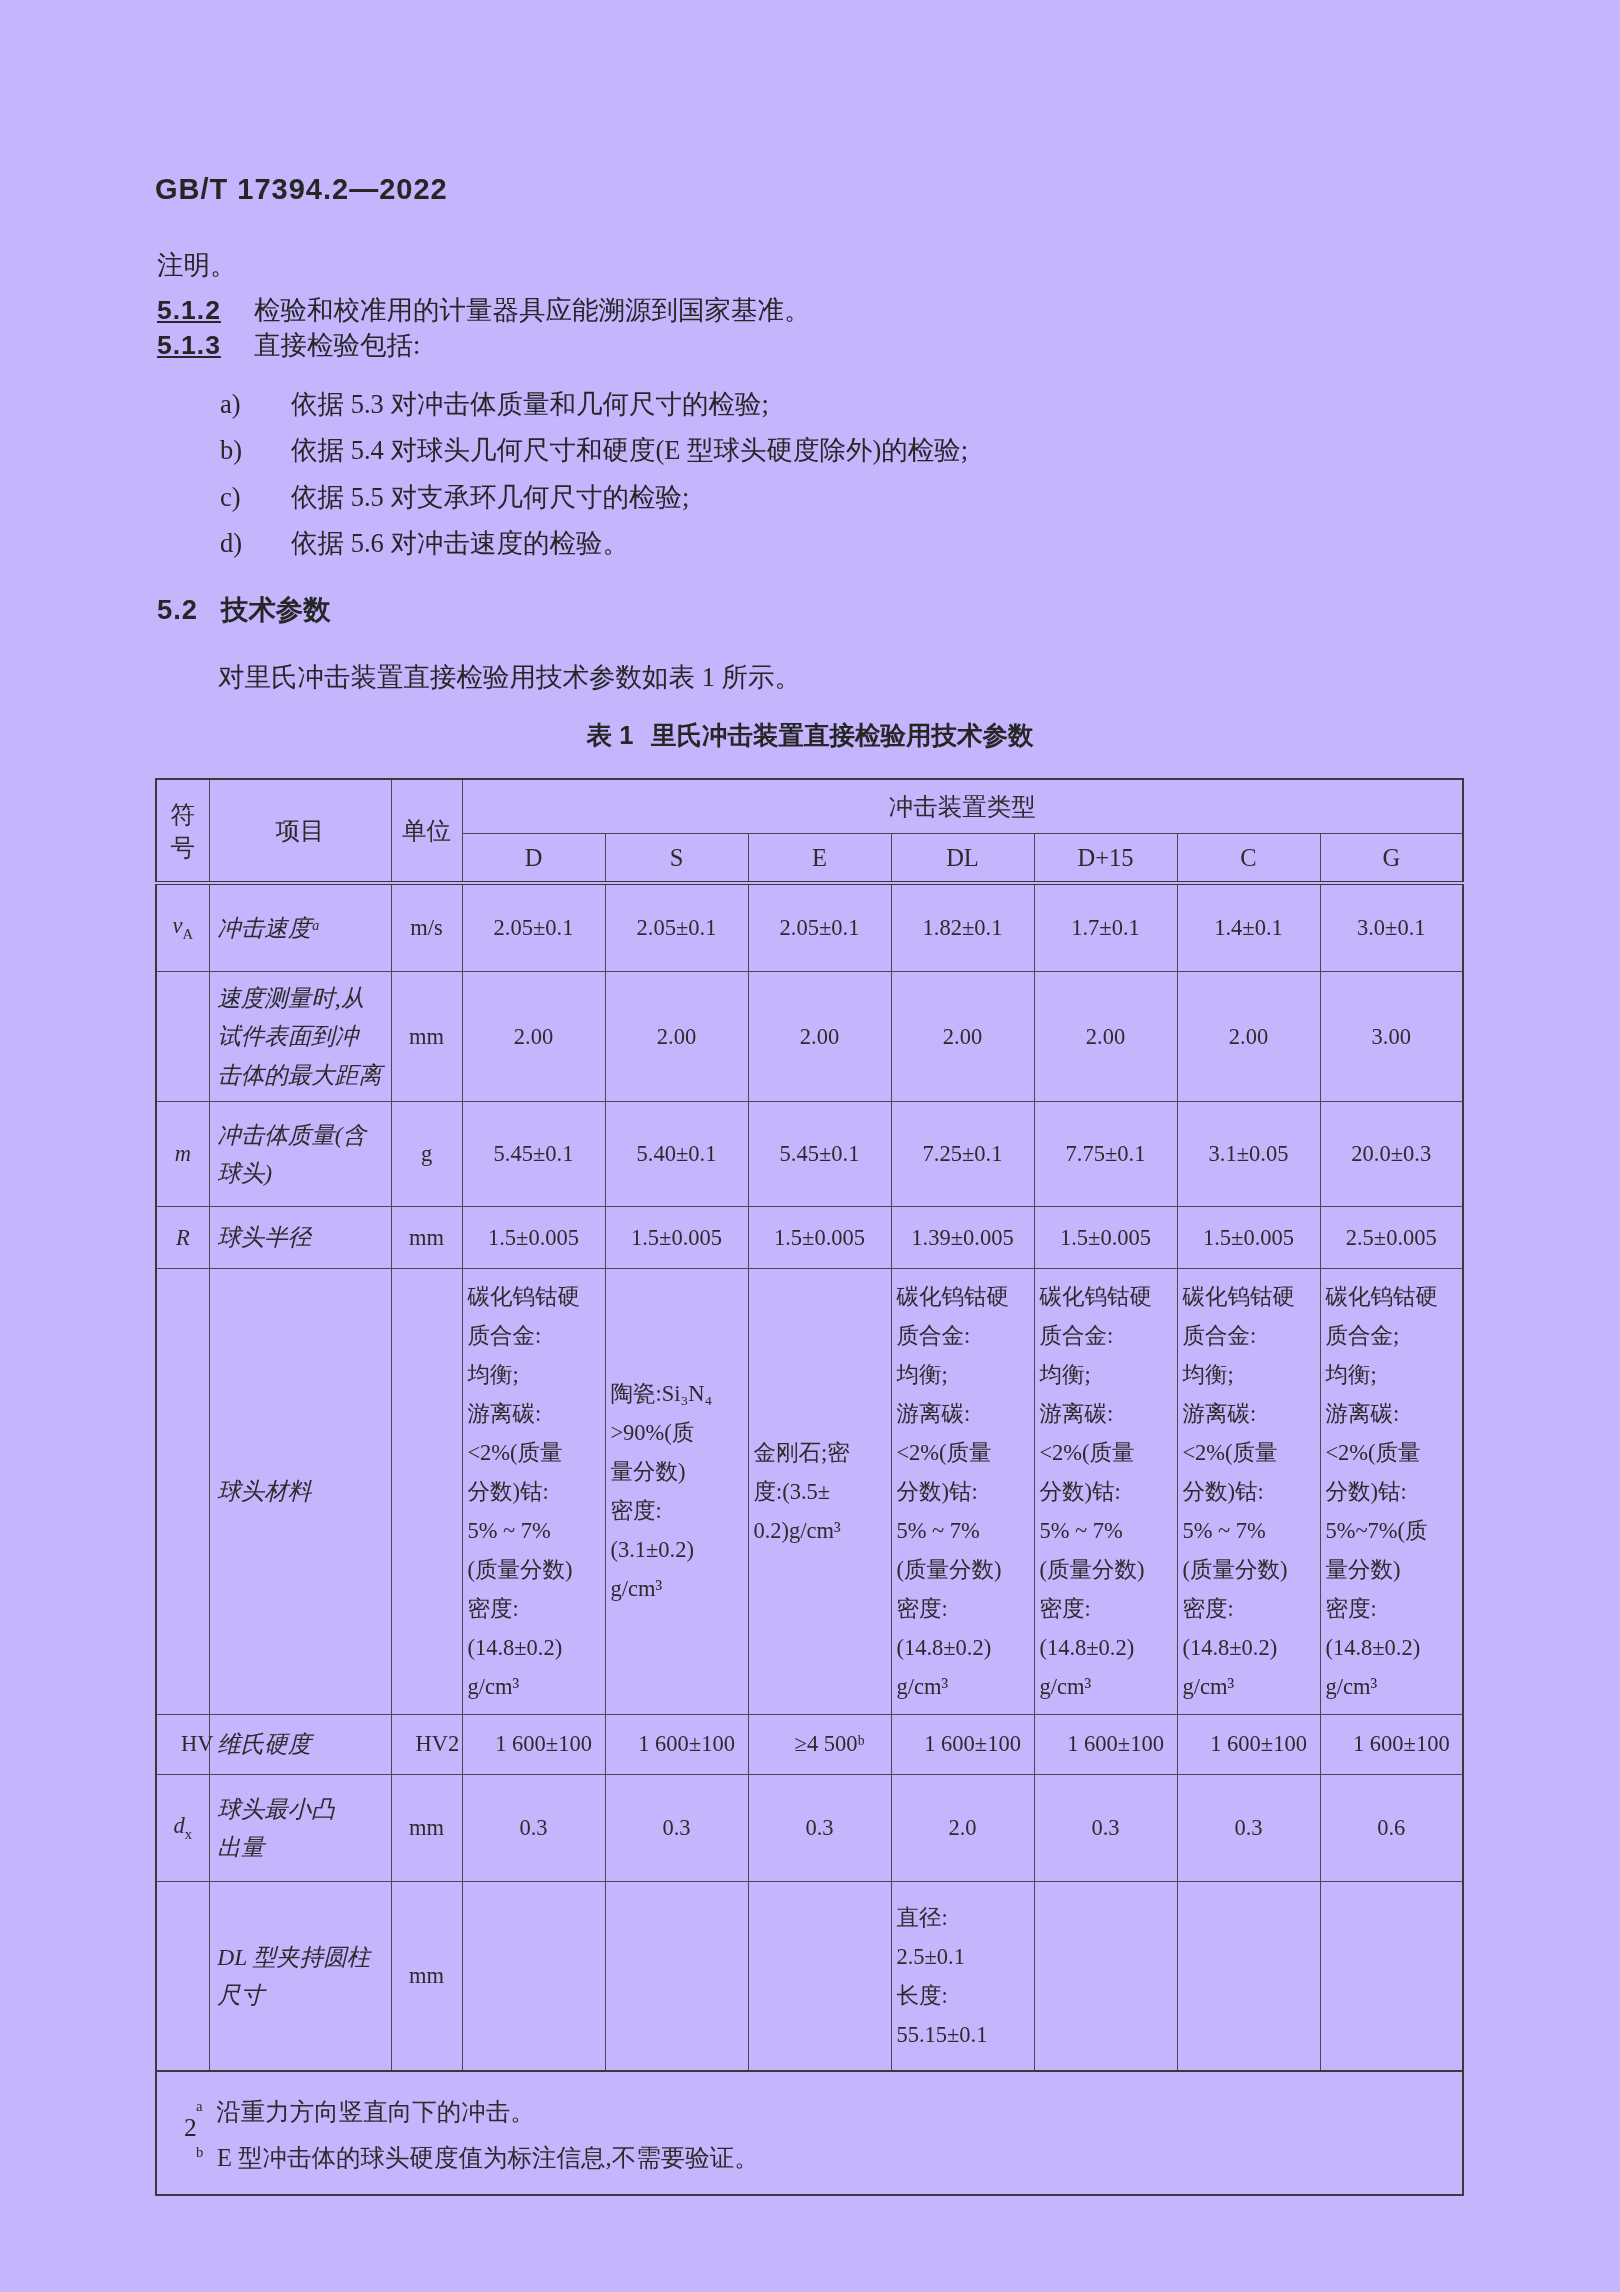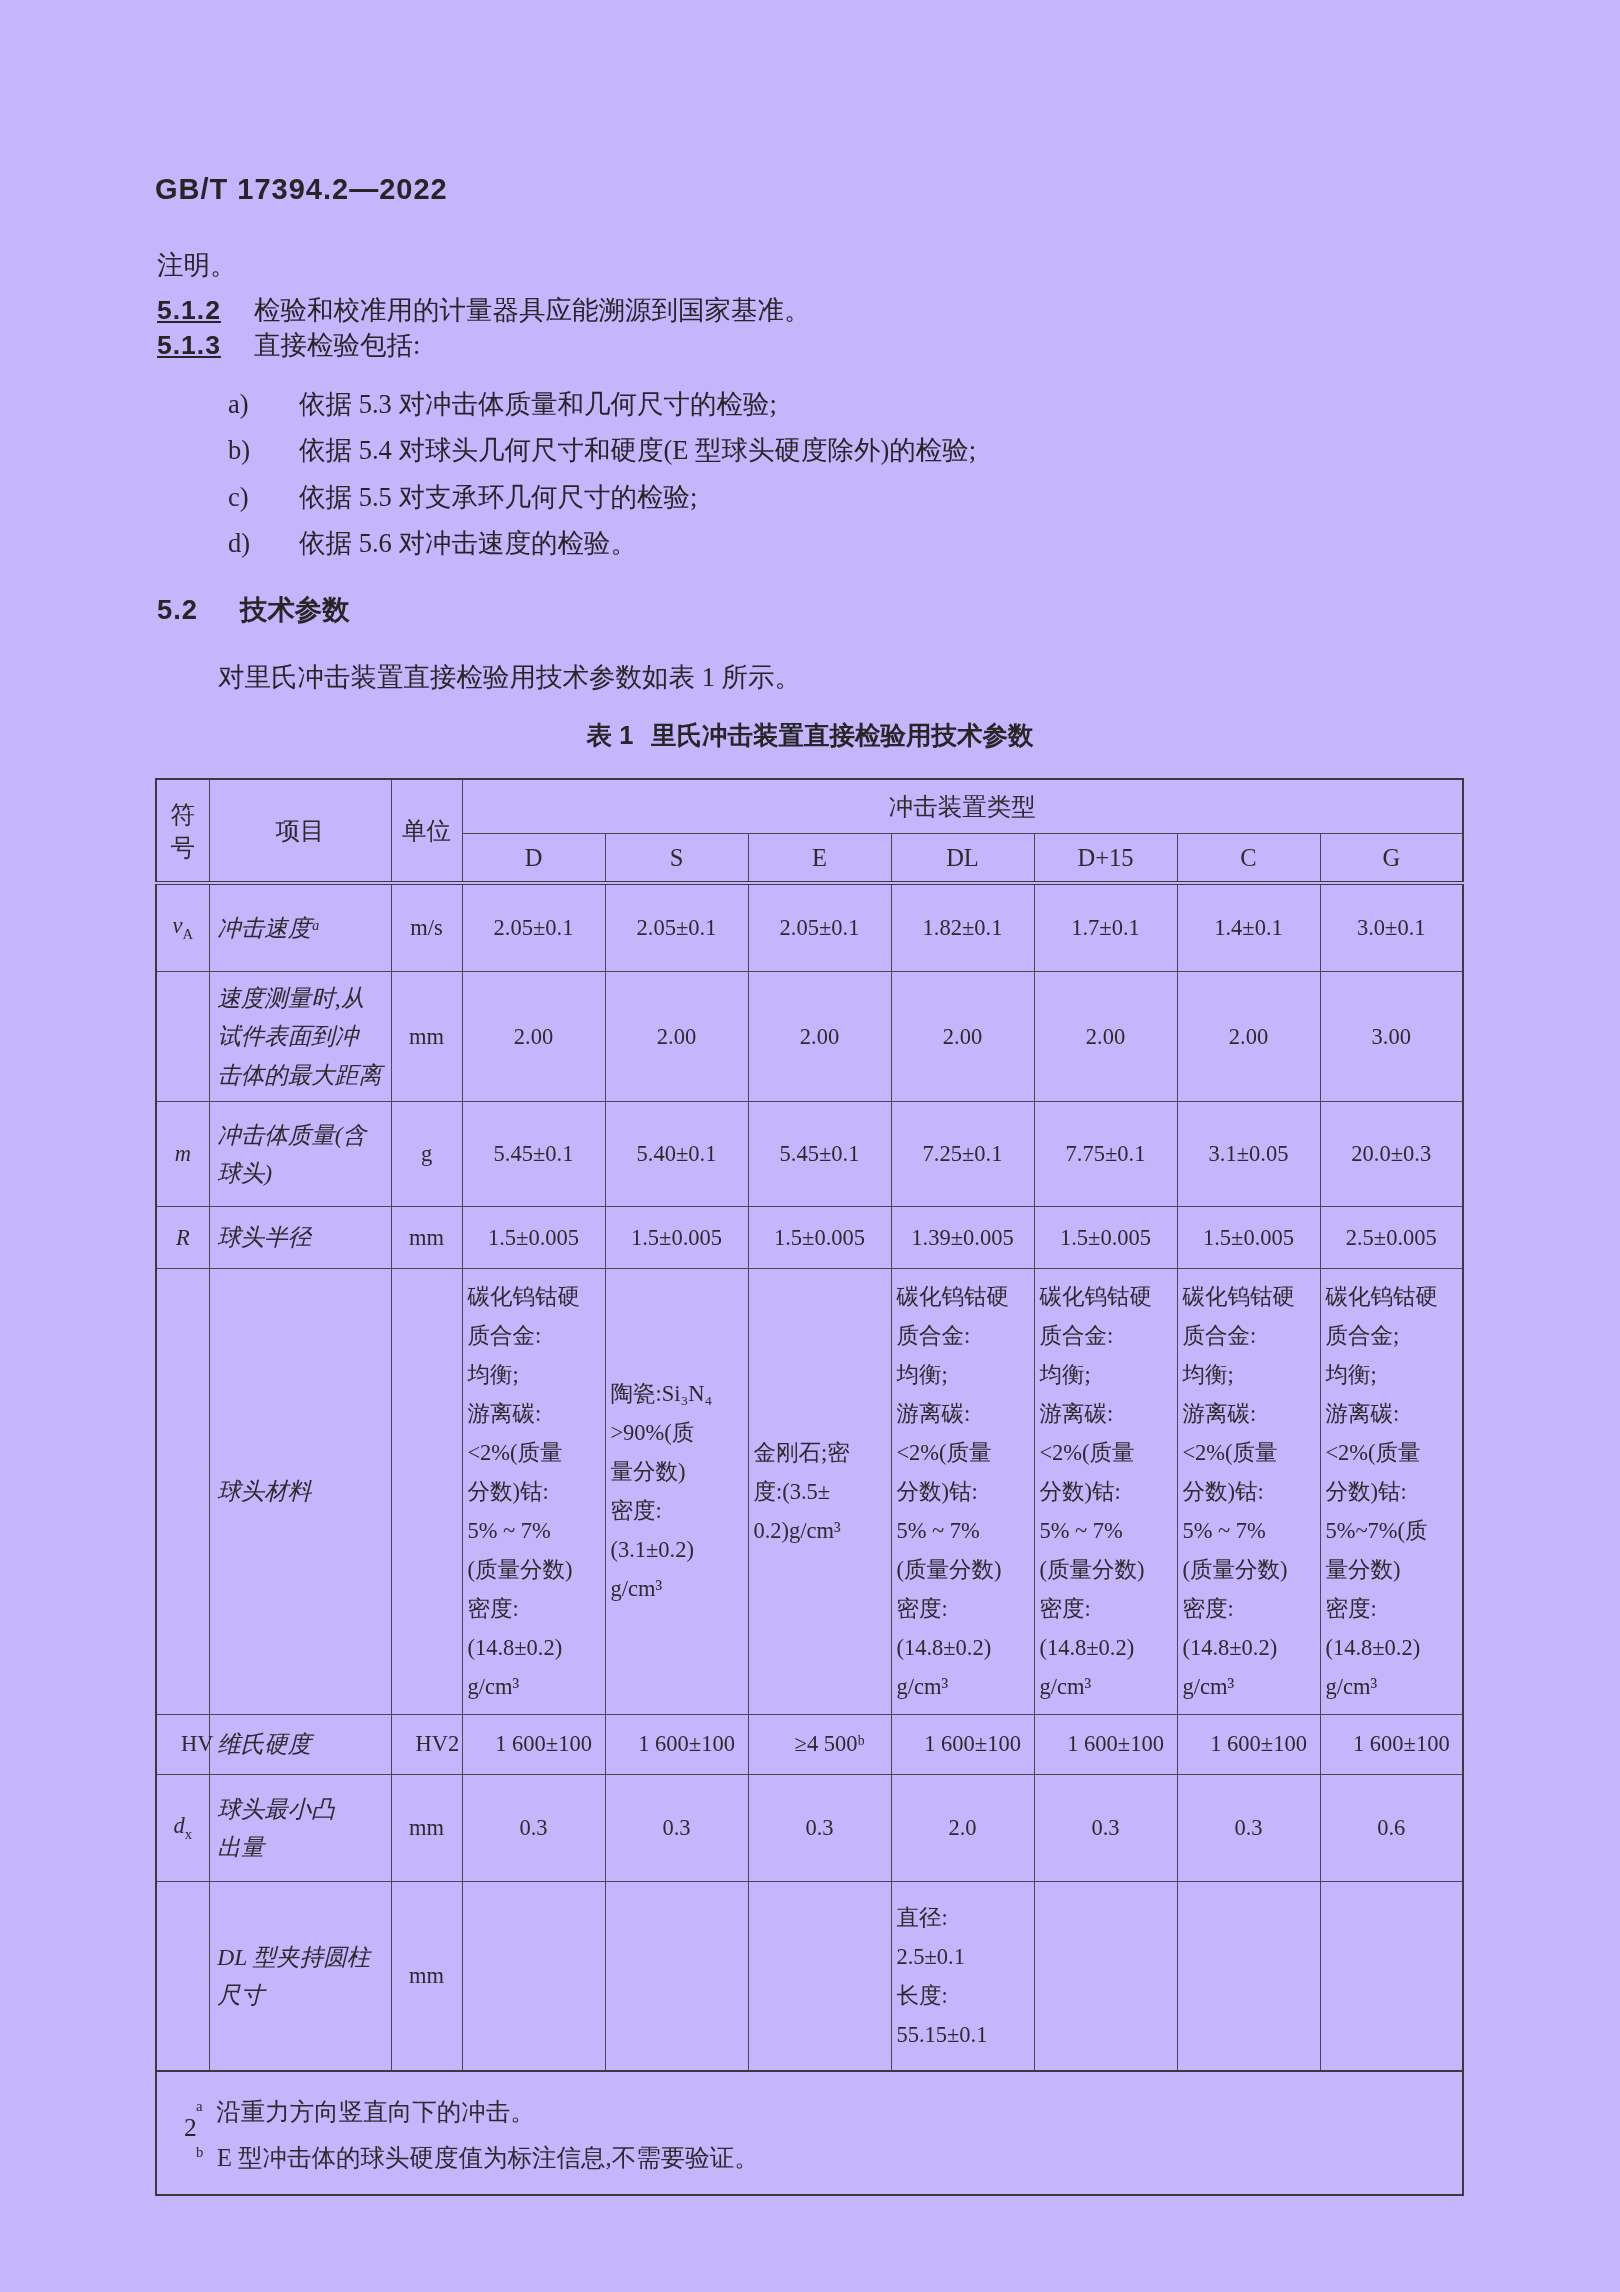--- a/index.html
+++ b/index.html
@@ -10,26 +10,26 @@
   }
   .abs { position:absolute; }
   .doc-number { left:155px; top:173px; font-family:"Liberation Sans","DejaVu Sans",sans-serif;
     font-weight:bold; font-size:29px; letter-spacing:1px; }
   .carryover { left:157px; top:247px; font-size:26.5px; }
   .clause { left:157px; top:0; font-size:26.5px; white-space:nowrap; }
   .clause .num { font-family:"Liberation Sans","DejaVu Sans",sans-serif; font-weight:bold;
     margin-right:33px; letter-spacing:1px;text-decoration:underline; }
   .c512 { top:292px; }
   .c513 { top:327px; }
-  .li { left:228px; font-size:26.5px; white-space:nowrap; }
+  .li { left:220px; font-size:26.5px; white-space:nowrap; }
   .li .marker { display:inline-block; width:71px; }
   .li0 { top:386px; } .li1 { top:432px; } .li2 { top:479px; } .li3 { top:525px; }
   .section-heading { left:157px; top:592px; font-family:"Liberation Sans","DejaVu Sans",sans-serif;
     font-weight:bold; font-size:27.4px; }
-  .section-heading .num { margin-right:42px; letter-spacing:1px; }
+  .section-heading .num { margin-right:23px; letter-spacing:1px; }
   .lead { left:218px; top:659px; font-size:26.5px; }
   .caption { left:0; top:718px; width:1620px; text-align:center;
     font-family:"Liberation Sans","DejaVu Sans",sans-serif; font-weight:bold; font-size:25.5px; }
   .caption .cap-label { margin-right:17.6px; }
 
   .tbl-wrap { left:155px; top:778px; width:1309px; }
   table.params { border-collapse:collapse; table-layout:fixed; width:1309px;
     border:2.9px solid #3a3a3a; font-size:22.5px; color:#2b2b2b; }
   col.c-symbol { width:53px; } col.c-item { width:182px; } col.c-unit { width:71px; }
   col.c-type { width:143px; }

